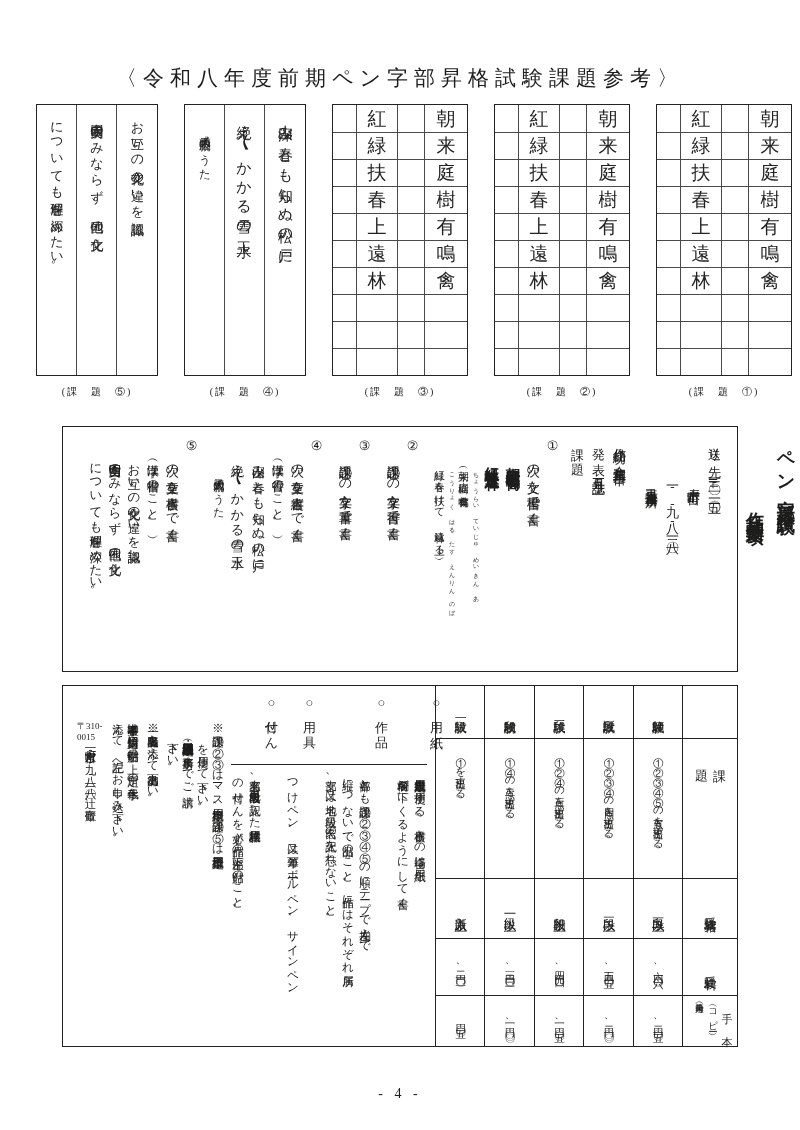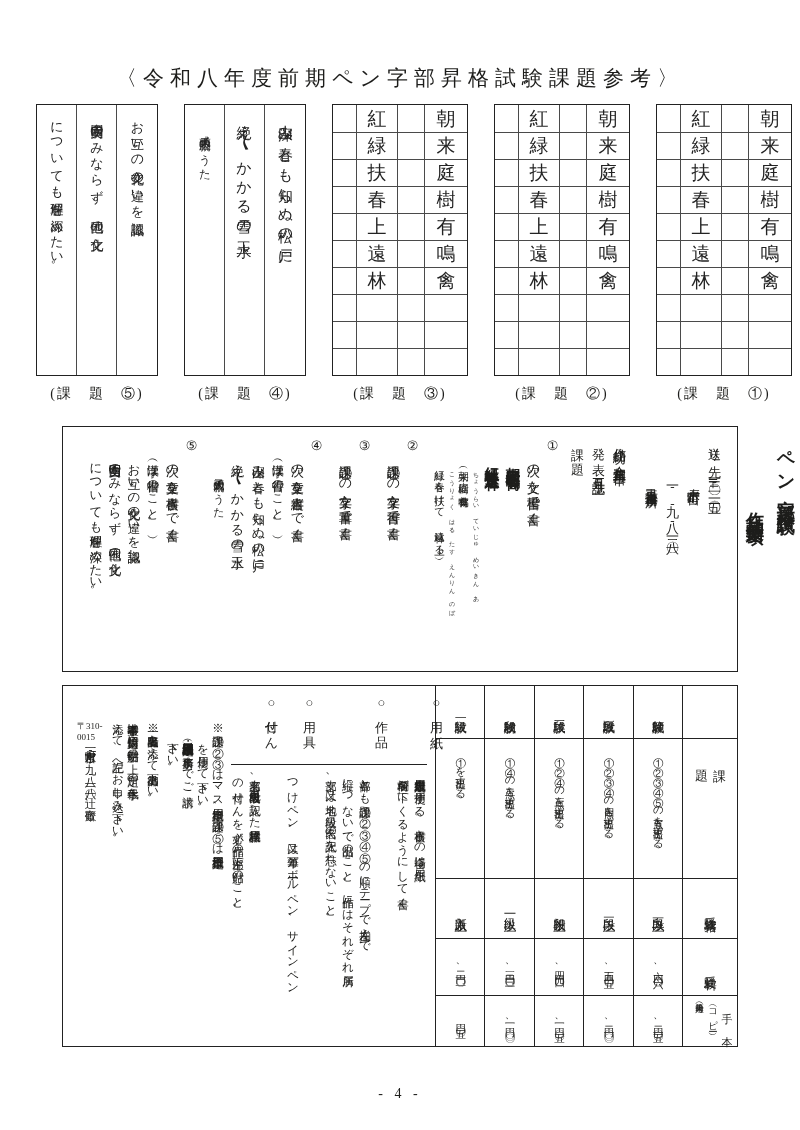--- a/index.html
+++ b/index.html
@@ -24,21 +24,21 @@
   .cell.bl { border-right:1px solid #4a4a4a; }
   .cell.bt { border-top:1px solid #4a4a4a; }
   .lines-box { width:120px; height:270px; border:1.5px solid #222;
                display:grid; direction:rtl; grid-template-columns:repeat(3,1fr); }
   .vcol { direction:ltr; writing-mode:vertical-rl; display:flex; align-items:center;
           justify-content:flex-start; padding-top:8px; box-sizing:border-box;
           font-size:15px; letter-spacing:2px; color:#232323; }
   .vcol:not(:first-child) { border-right:1px solid #4a4a4a; }
   .sample-4 .vcol-3 { font-size:11.5px; letter-spacing:1px; padding-top:22px; }
   .sample-5 .vcol { font-size:13px; letter-spacing:1px; }
-  .caption { margin-top:9px; font-size:14px; letter-spacing:2px; }
+  .caption { margin-top:9px; font-size:10px; letter-spacing:2px; }
   
   .gbox { position:absolute; left:62px; top:426px; width:676px; height:246px;
           border:1.5px solid #222; box-sizing:border-box; }
   .gflow { writing-mode:vertical-rl; height:100%; box-sizing:border-box; padding:11px 12px; }
   .gflow > div { }
   .upright { text-orientation:upright; }
   .g-heading { margin-left:20px; }
   .g-h1 { font-size:18px; font-weight:bold; letter-spacing:3.5px; margin-left:7px; }
   .g-h2 { font-size:18px; font-weight:bold; letter-spacing:3.5px; padding-top:60px; }
   .g-sendto { margin-left:14px; }

